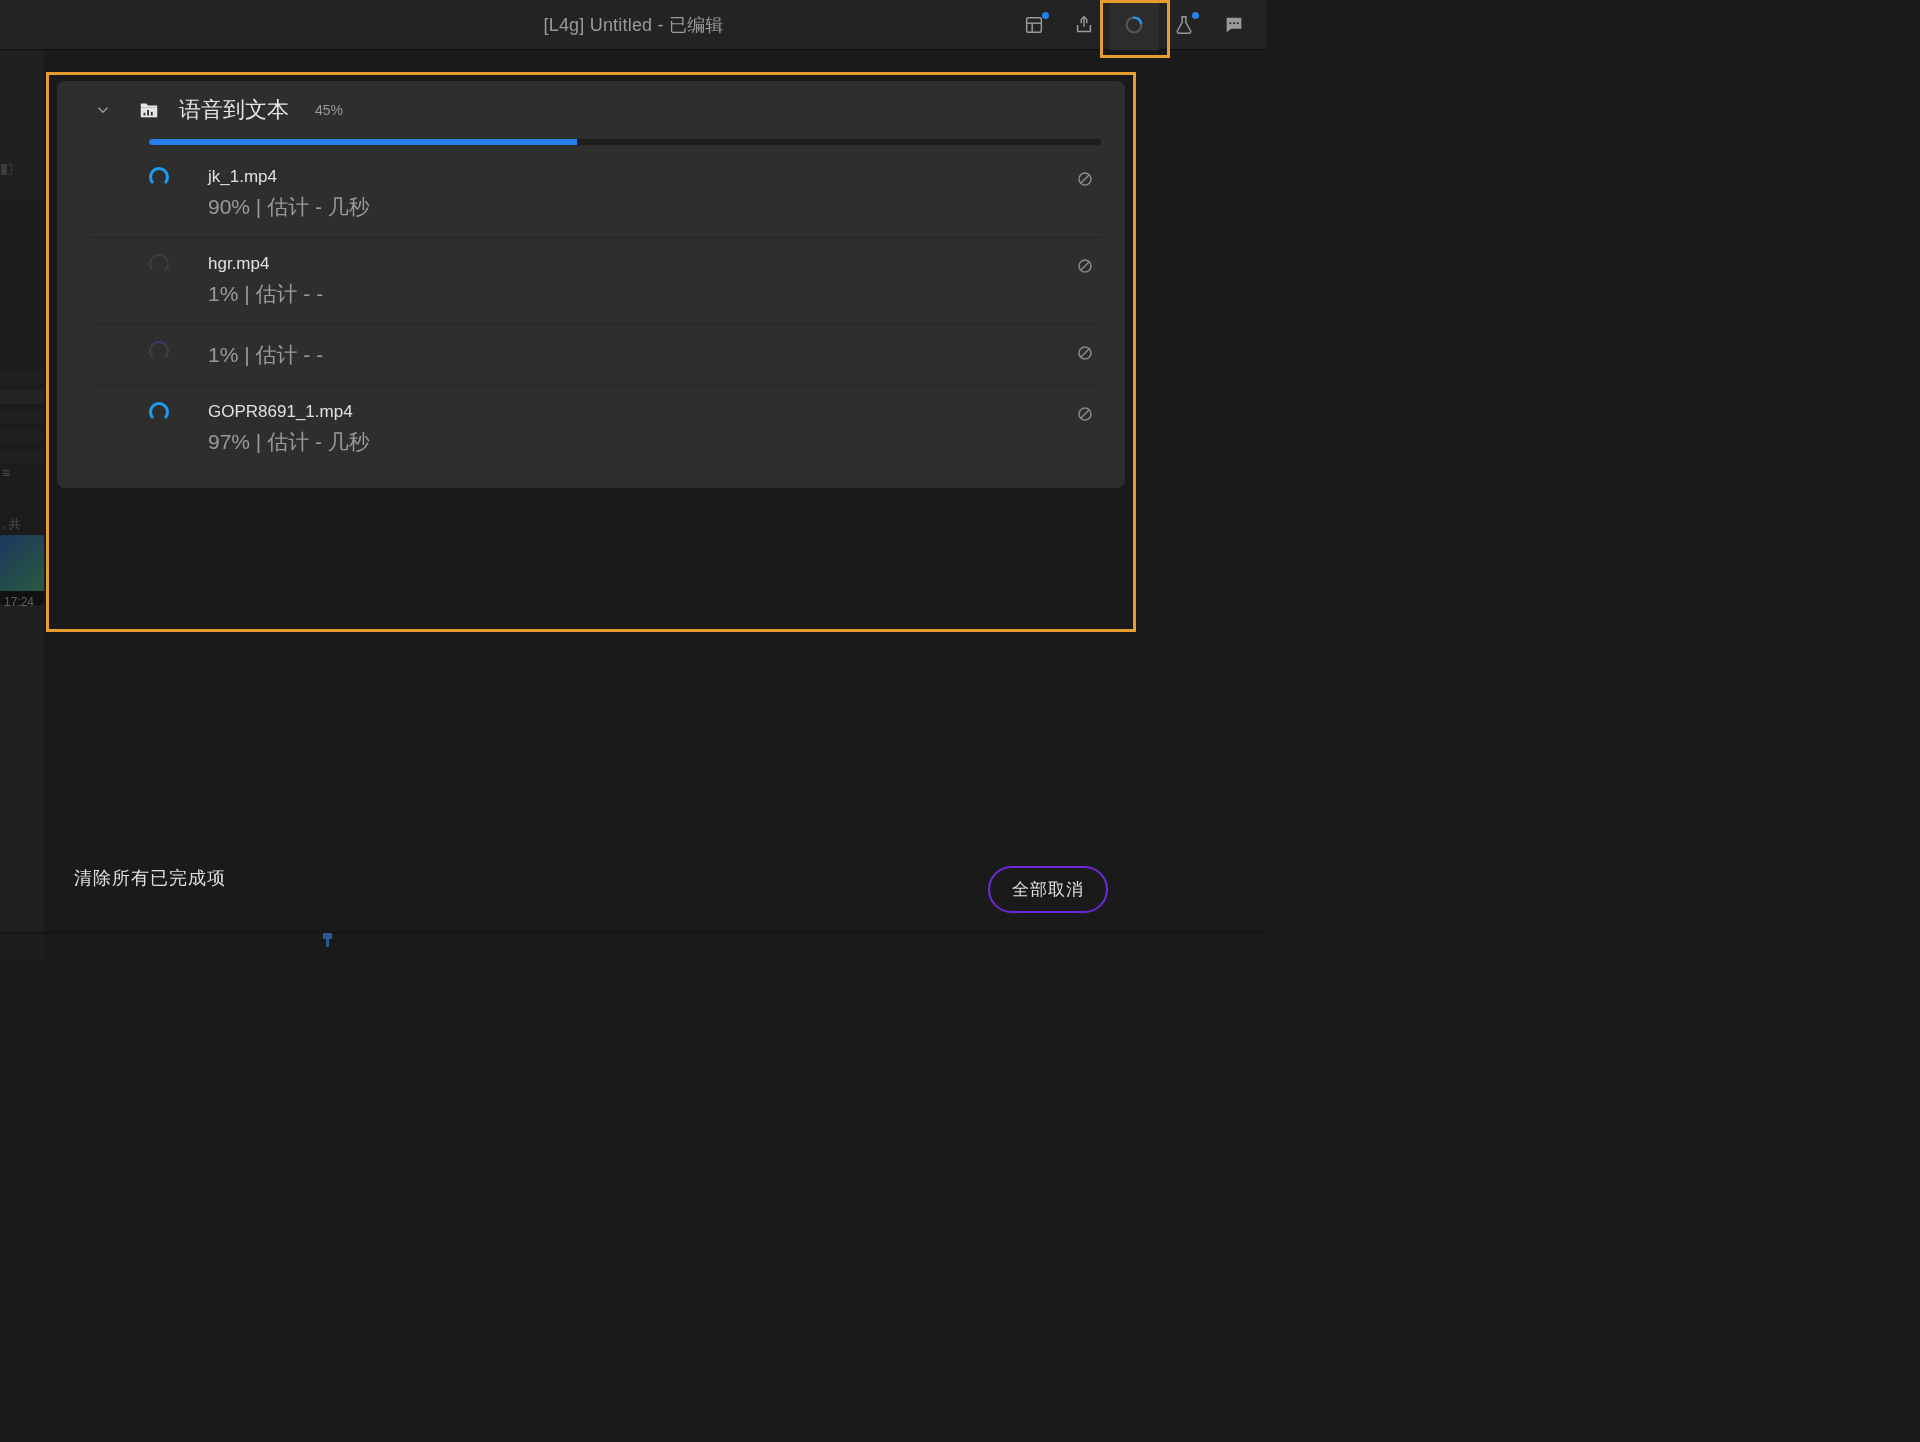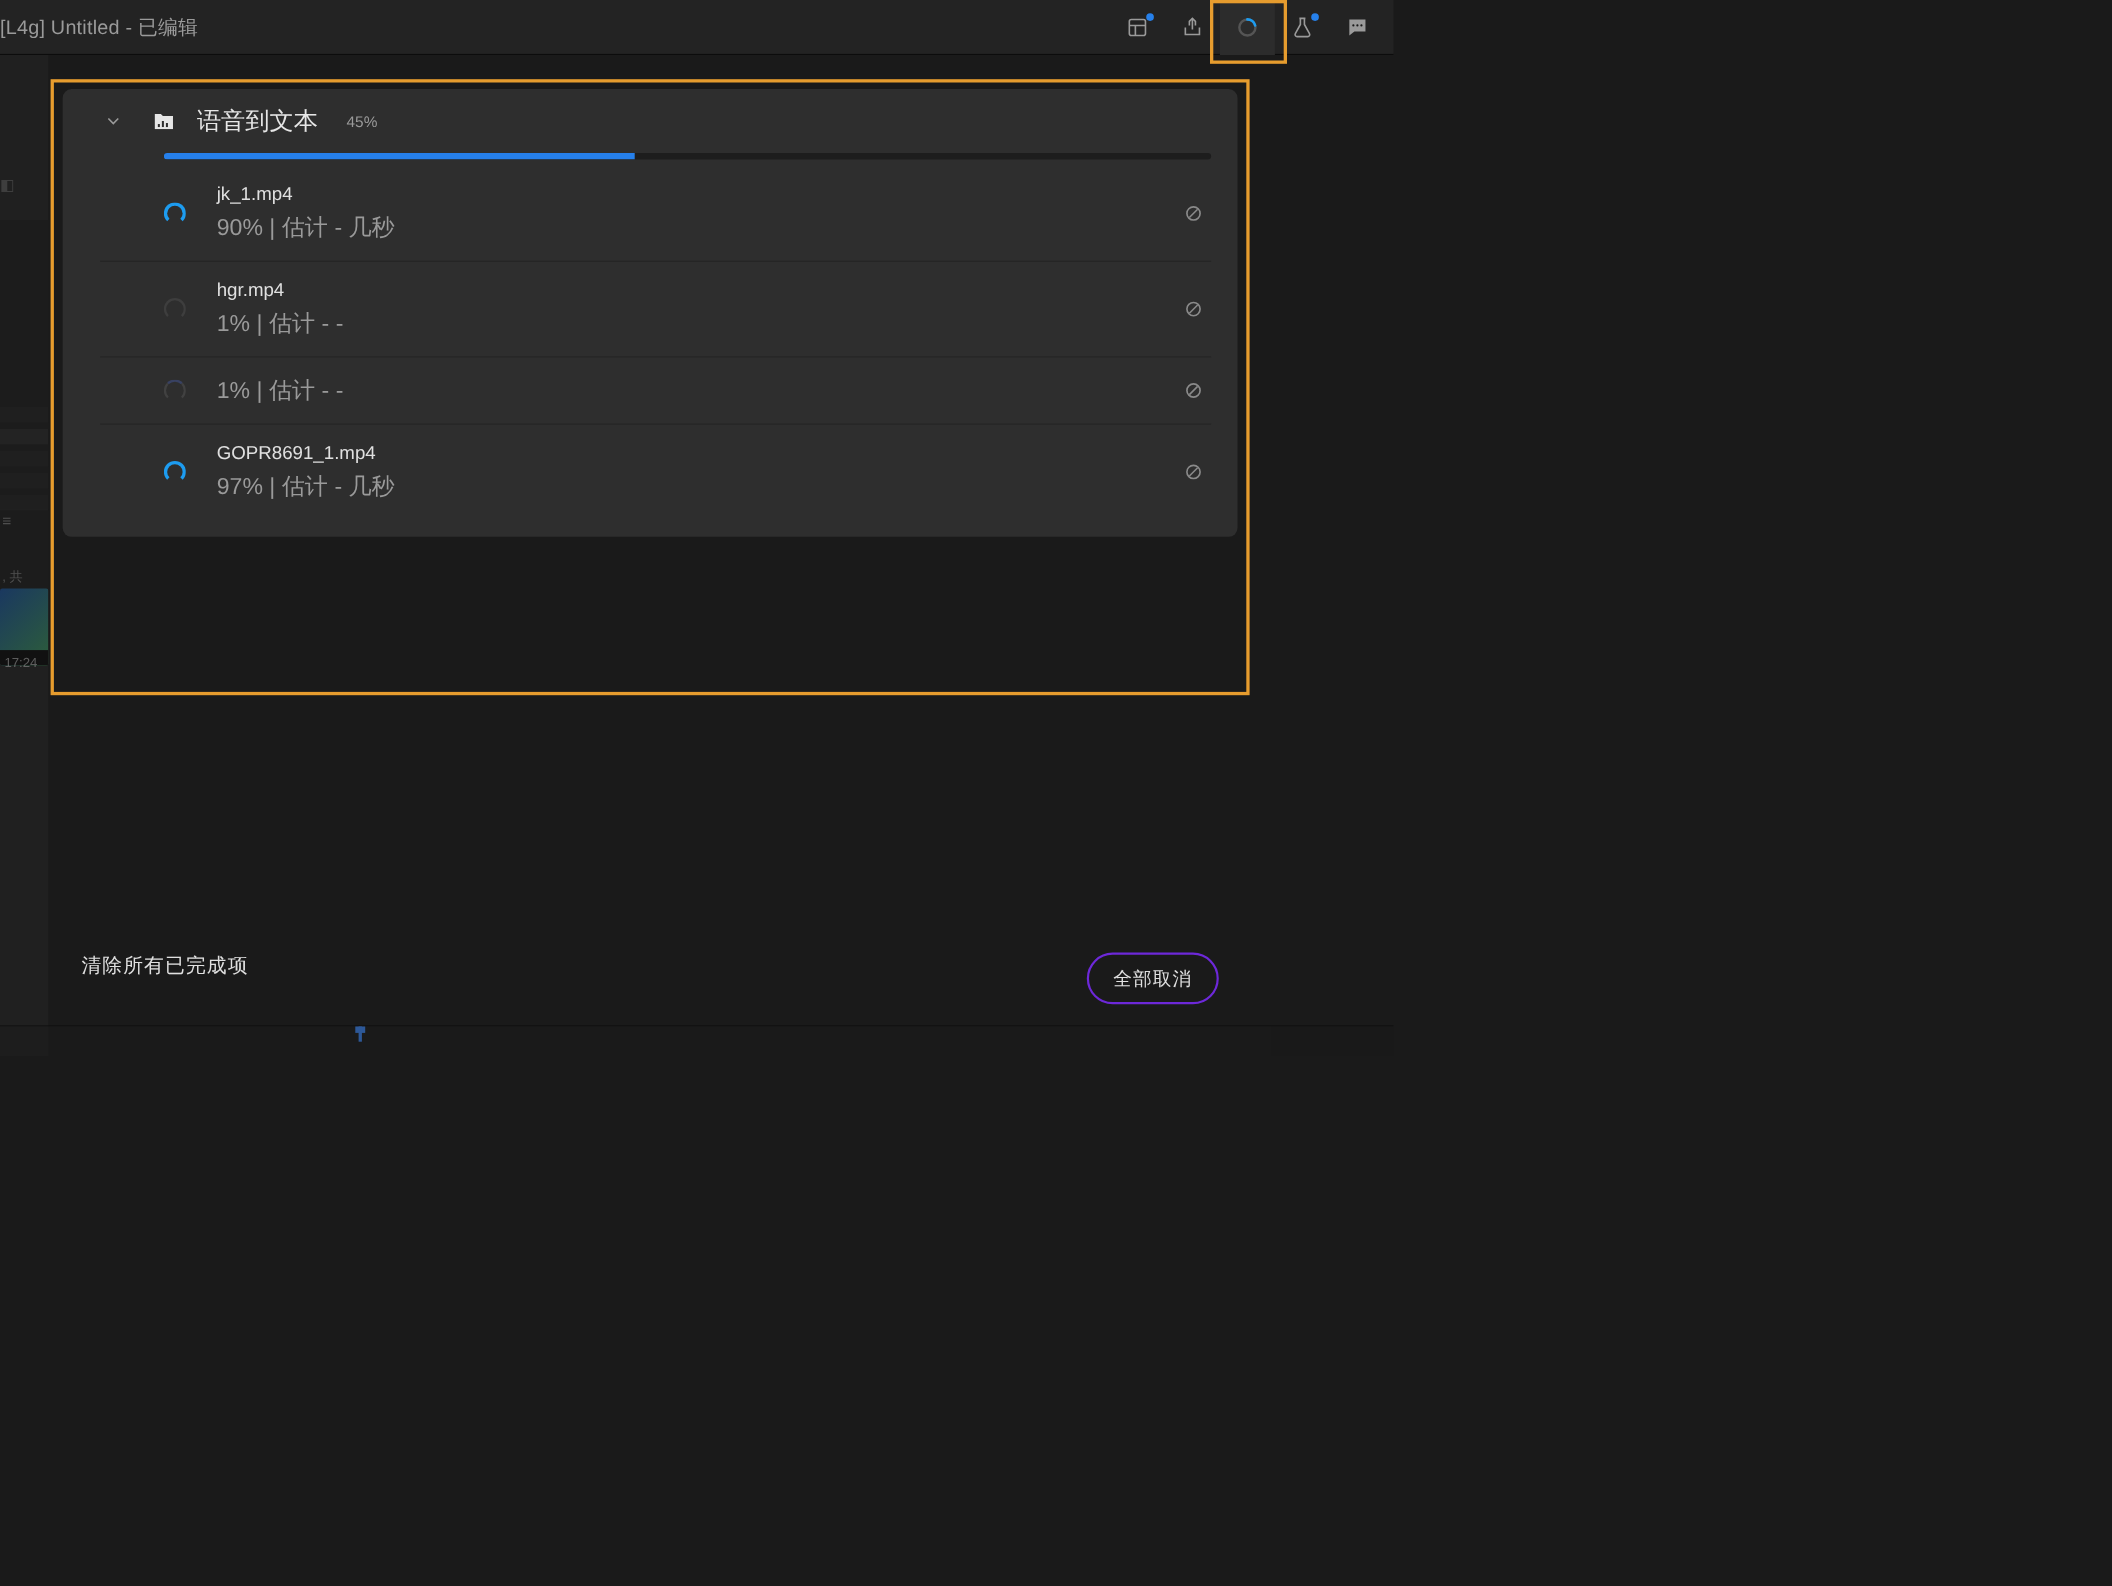--- a/index.html
+++ b/index.html
@@ -31,20 +31,21 @@
   }
 
   
   .topbar{
     position:absolute;
     top:0;left:0;right:0;
     height:50px;
     background:var(--bg-top);
     display:flex;
     align-items:center;
+    justify-content:center;
     border-bottom:1px solid var(--border-dark);
   }
   .topbar-title{
     color:var(--text-dim);
     font-size:18px;
     letter-spacing:.2px;
   }
   .topbar-icons{
     position:absolute;
     right:8px;top:0;
@@ -179,23 +180,22 @@
     overflow:hidden;
     margin-bottom:6px;
   }
   .progress-fill{
     height:100%;
     background:var(--accent);
   }
 
   .item{
     display:flex;
-    align-items:center;
     padding:16px 4px 16px 58px;
-    gap:28px;
+    gap:39px;
     border-top:1px solid #242424;
   }
   .item:first-of-type{border-top:none;}
   .item .spin{
     width:20px;height:20px;
     border:3px solid transparent;
     border-top-color:var(--accent-bright);
     border-left-color:var(--accent-bright);
     border-right-color:var(--accent-bright);
     border-radius:50%;

